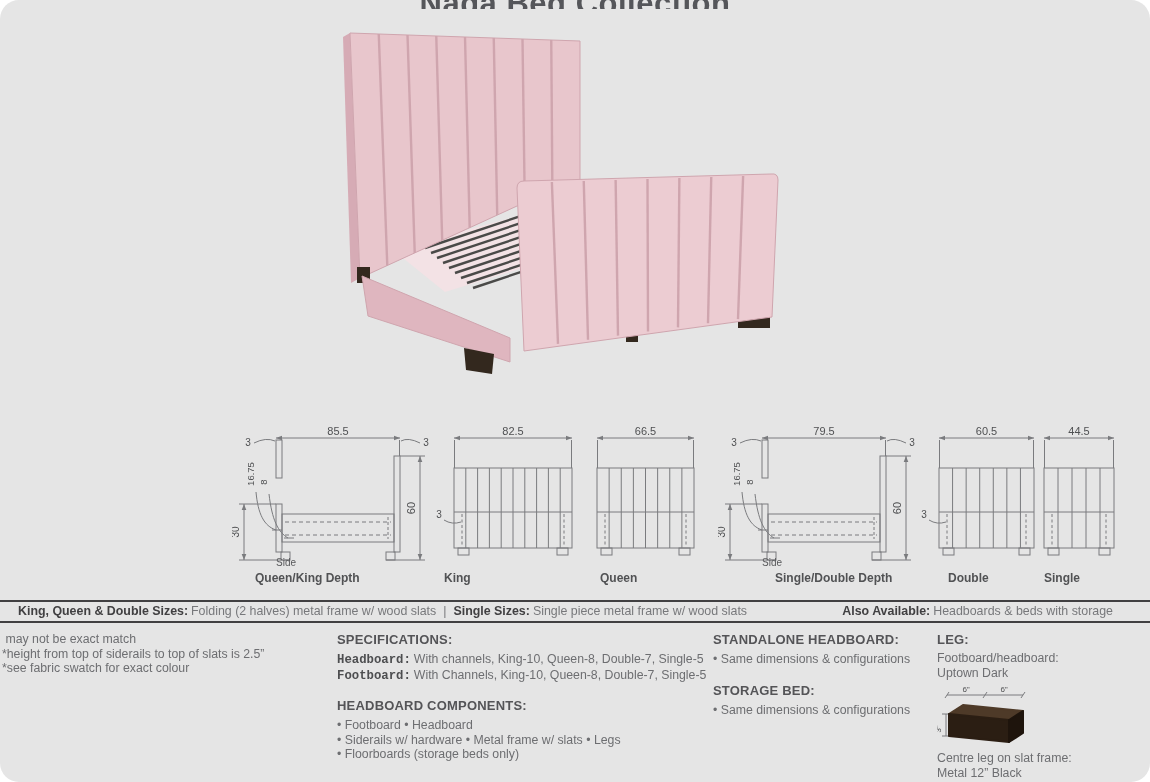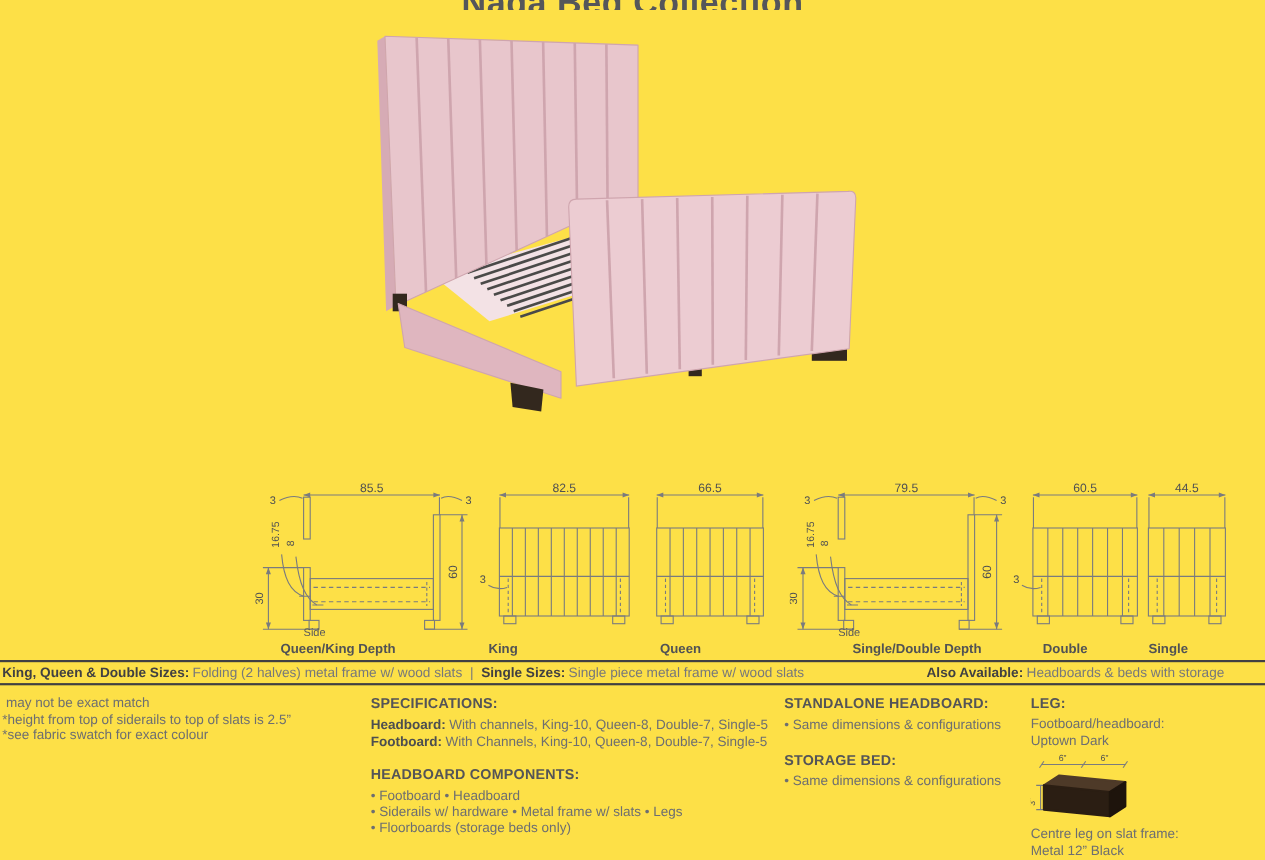--- a/index.html
+++ b/index.html
@@ -1,37 +1,37 @@
 <!DOCTYPE html>
 <html><head>
 <meta charset="utf-8">
 <style>
   html,body{margin:0;padding:0;background:#fff;}
-  .page{position:relative;width:1150px;height:782px;background:#fde047;overflow:hidden;
-        font-family:"Liberation Sans",sans-serif;color:#6d6e71;}
+  .page{position:relative;width:1150px;height:782px;background:#e5e5e5;overflow:hidden;
+        font-family:"Liberation Sans",sans-serif;color:#6d6e71;border-radius:19px;}
   
   .title-clip{position:absolute;left:0;top:0;width:100%;height:9px;overflow:hidden;text-align:center;}
   .title-clip span{display:inline-block;margin-top:-24px;font-size:31px;font-weight:bold;
         letter-spacing:.5px;color:#55565a;}
   .bed-art{position:absolute;left:330px;top:20px;width:480px;height:360px;}
-  #diagrams{position:absolute;left:0;top:12px;width:1150px;height:600px;}
+  #diagrams{position:absolute;left:0;top:0;width:1150px;height:600px;}
   .diag-label{position:absolute;top:571px;font-size:12px;font-weight:bold;color:#515254;white-space:nowrap;}
   
   .bar{position:absolute;left:0;top:600px;width:1150px;height:23px;box-sizing:border-box;
        border-top:2px solid #414042;border-bottom:2px solid #414042;
        font-size:12.4px;line-height:19px;color:#77787b;white-space:nowrap;}
   .bar b{color:#414042;margin-right:3px;}
-  .bar .bar-left{padding-left:2px;}
+  .bar .bar-left{padding-left:18px;}
   .bar .bar-divider{margin:0 7px;color:#77787b;}
   .bar .bar-right{position:absolute;right:37px;top:0;}
   
   .col{position:absolute;top:632px;}
   .sec-h{font-size:13px;font-weight:bold;color:#545457;margin:0 0 5px 0;letter-spacing:.2px;white-space:nowrap;}
   .line{font-size:12.3px;line-height:14.6px;color:#6d6e71;white-space:pre-wrap;}
-  .line b{color:#4d4e50;margin-right:3px;}
+  .line b{color:#4d4e50;margin-right:3px;font-family:Liberation Mono, monospace;}
   #leg-art{position:relative;height:64px;margin:4px 0 3px 0;}
 </style>
 </head>
 <body>
 
 <div class="page">
 
   <div class="title-clip">
     <span>Nada Bed Collection</span>
   </div>

